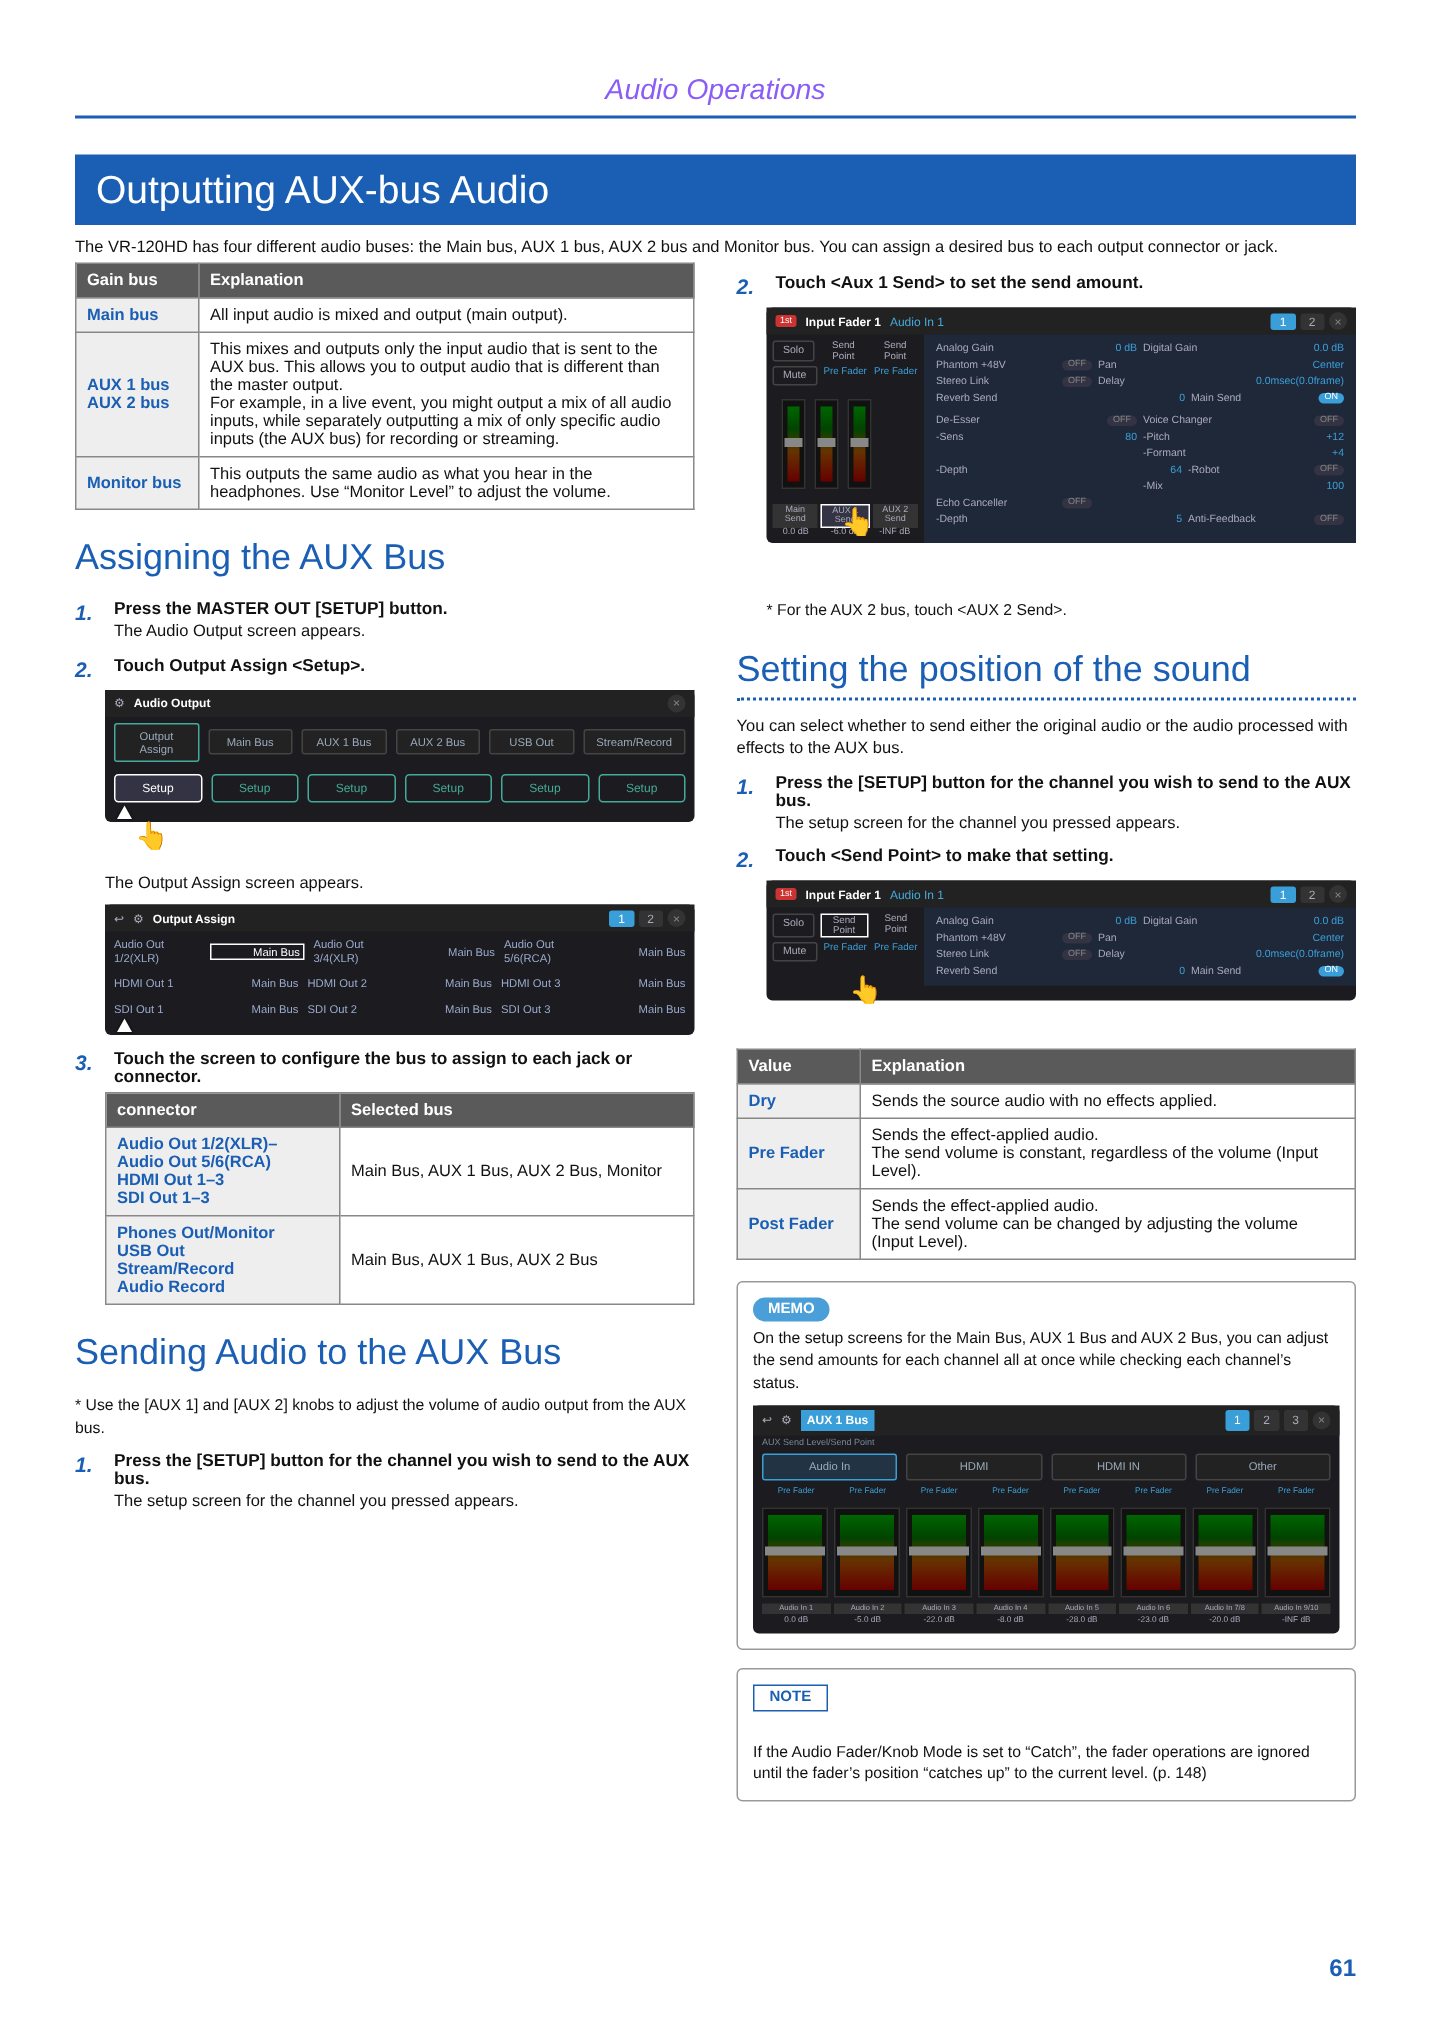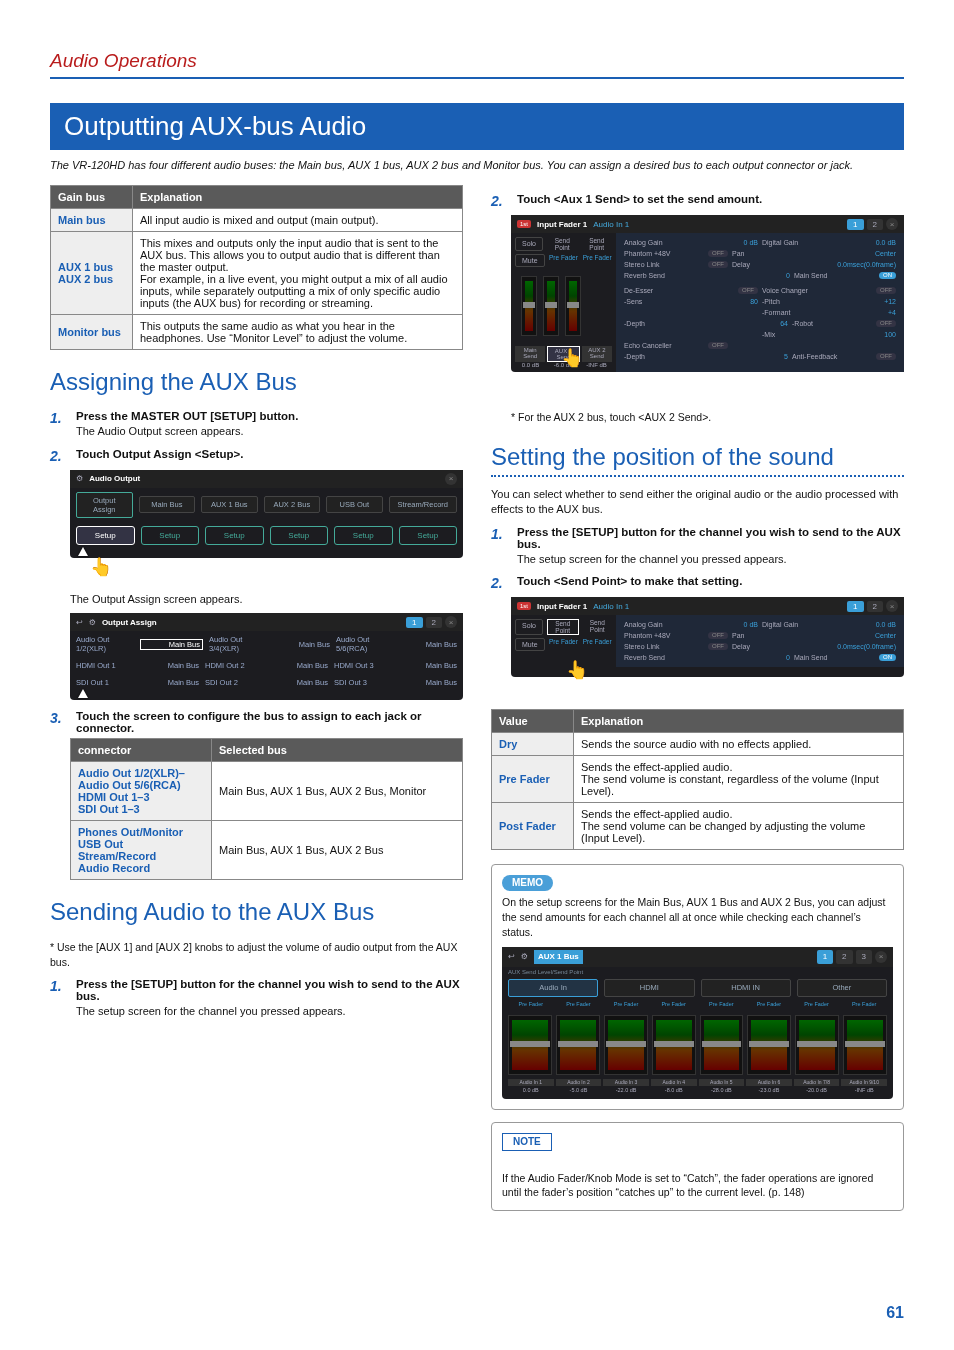--- a/index.html
+++ b/index.html
@@ -1,28 +1,28 @@
 <!DOCTYPE html>
 <html><head>
 <meta charset="utf-8">
 <style>
 * { margin:0; padding:0; box-sizing:border-box; }
 body { font-family:-apple-system,BlinkMacSystemFont,"Segoe UI",Helvetica,Arial,sans-serif; font-size:12px; color:#111; background:#fff; width:954px; height:1350px; position:relative; overflow:hidden; }
 .page { padding:50px 50px 0 50px; }
-.section-header { text-align:left; color:#b91c1c; font-size:19px; font-style:italic; font-weight:400; margin-bottom:5px; }
+.section-header { text-align:center; color:#8b5cf6; font-size:19px; font-style:italic; font-weight:400; margin-bottom:5px; }
 .header-rule { height:2px; background:#1a5fb4; margin-bottom:18px; }
 .h1-bar { background:#1a5fb4; color:#fff; font-size:26px; font-weight:400; padding:8px 14px; margin-bottom:8px; font-family:"Segoe UI Light",sans-serif;margin-top:24px; }
-.intro { font-size:11px; margin-bottom:12px; line-height:1.4;font-style:italic; }
+.intro { font-size:11px; margin-bottom:2px; line-height:1.4; }
 .columns { display:flex; gap:28px; }
 .col { flex:1; min-width:0; }
 table { border-collapse:collapse; width:100%; margin-bottom:14px; font-size:11px; }
 th,td { border:1px solid #888; padding:5px 7px; text-align:left; vertical-align:middle; }
 th { background:#5a5a5a; color:#fff; font-weight:600; }
 td.key { background:#eee; font-weight:600; color:#1a5fb4; width:82px; }
-td.key2 { background:#eee; font-weight:600; width:141px; }
+td.key2 { background:#eee; font-weight:600; width:156px; }
 .h2 { color:#1a5fb4; font-size:24px; font-weight:400; margin:18px 0 10px 0; border-bottom:2px dotted #1a5fb4; padding-bottom:4px; font-family:"Segoe UI Light",sans-serif; }
 .h2.nodots { border-bottom:none; }
 .step { display:flex; gap:8px; margin:8px 0 4px 0; }
 .step-num { color:#1a5fb4; font-weight:700; font-size:14px; font-style:italic; min-width:18px; }
 .step-body { flex:1; }
 .step-title { font-weight:700; font-size:11.5px; }
 .step-text { font-size:11px; margin-top:2px; line-height:1.4; }
 .screenshot { background:#1c1c20; border-radius:4px; margin:6px 0 10px 20px; font-size:8px; color:#aab; }
 .screenshot.full { margin-left:0; }
 .ss-title { display:flex; align-items:center; gap:6px; padding:3px 6px; background:#222; }

